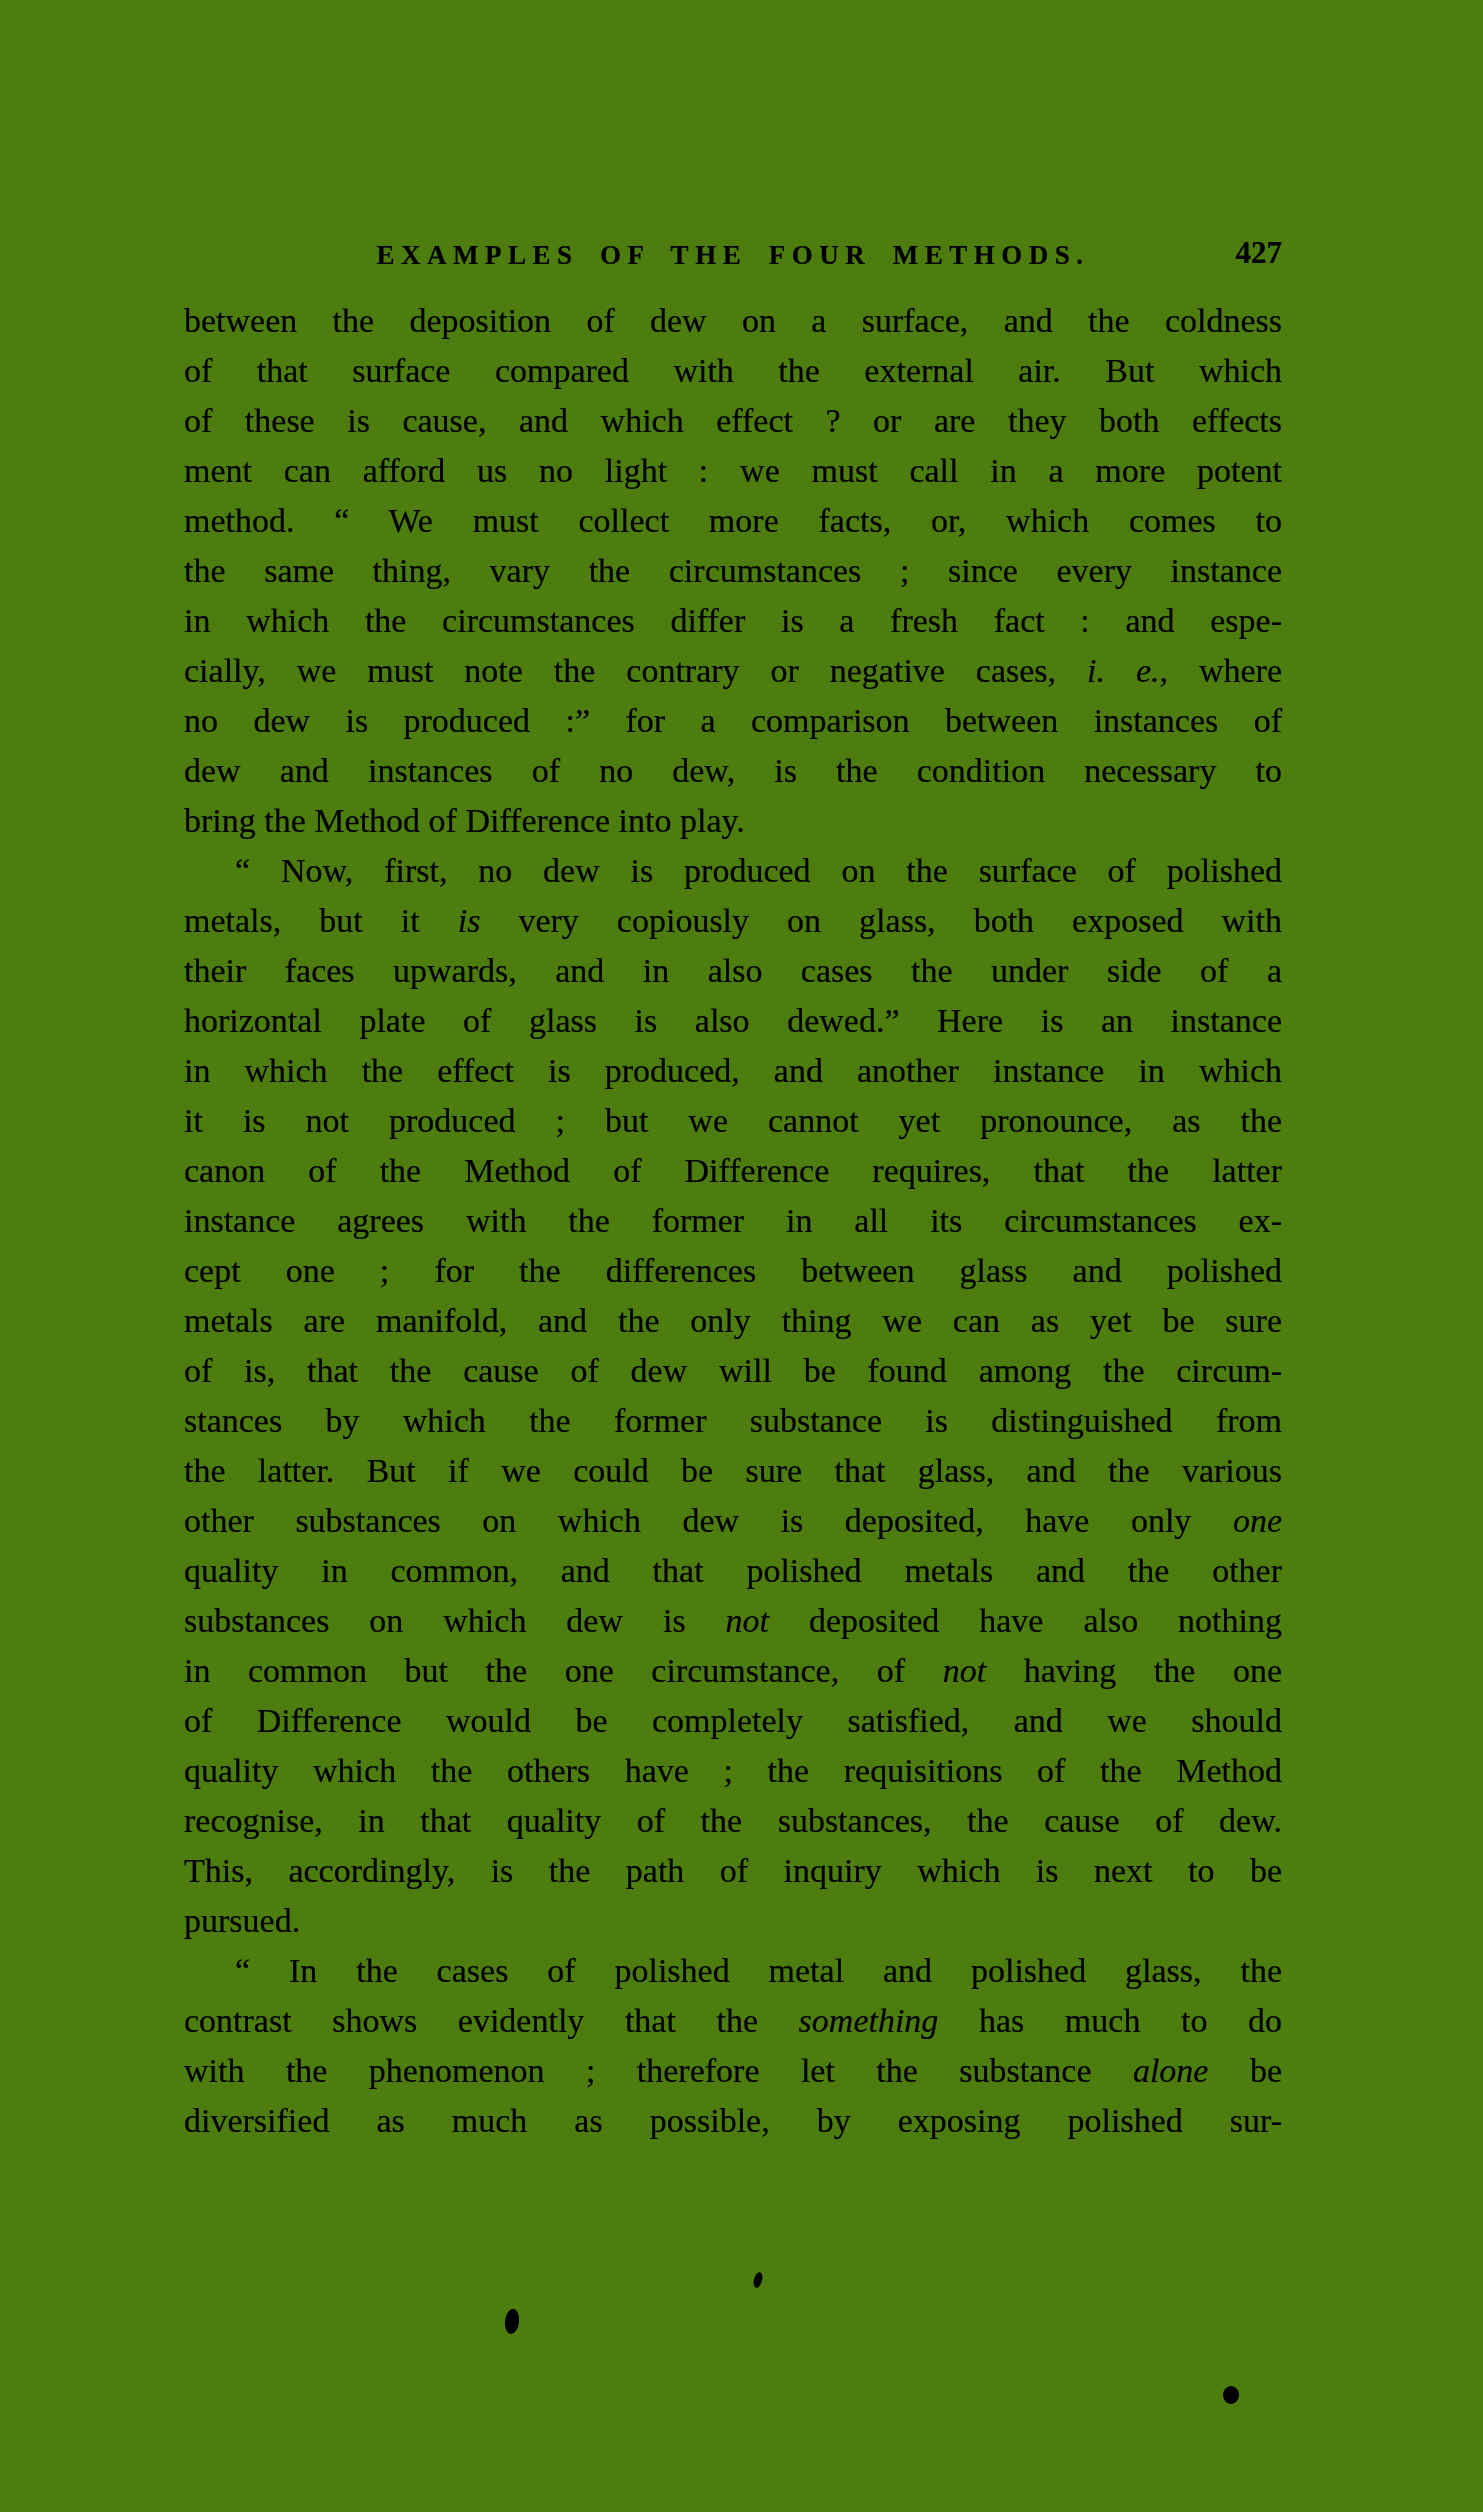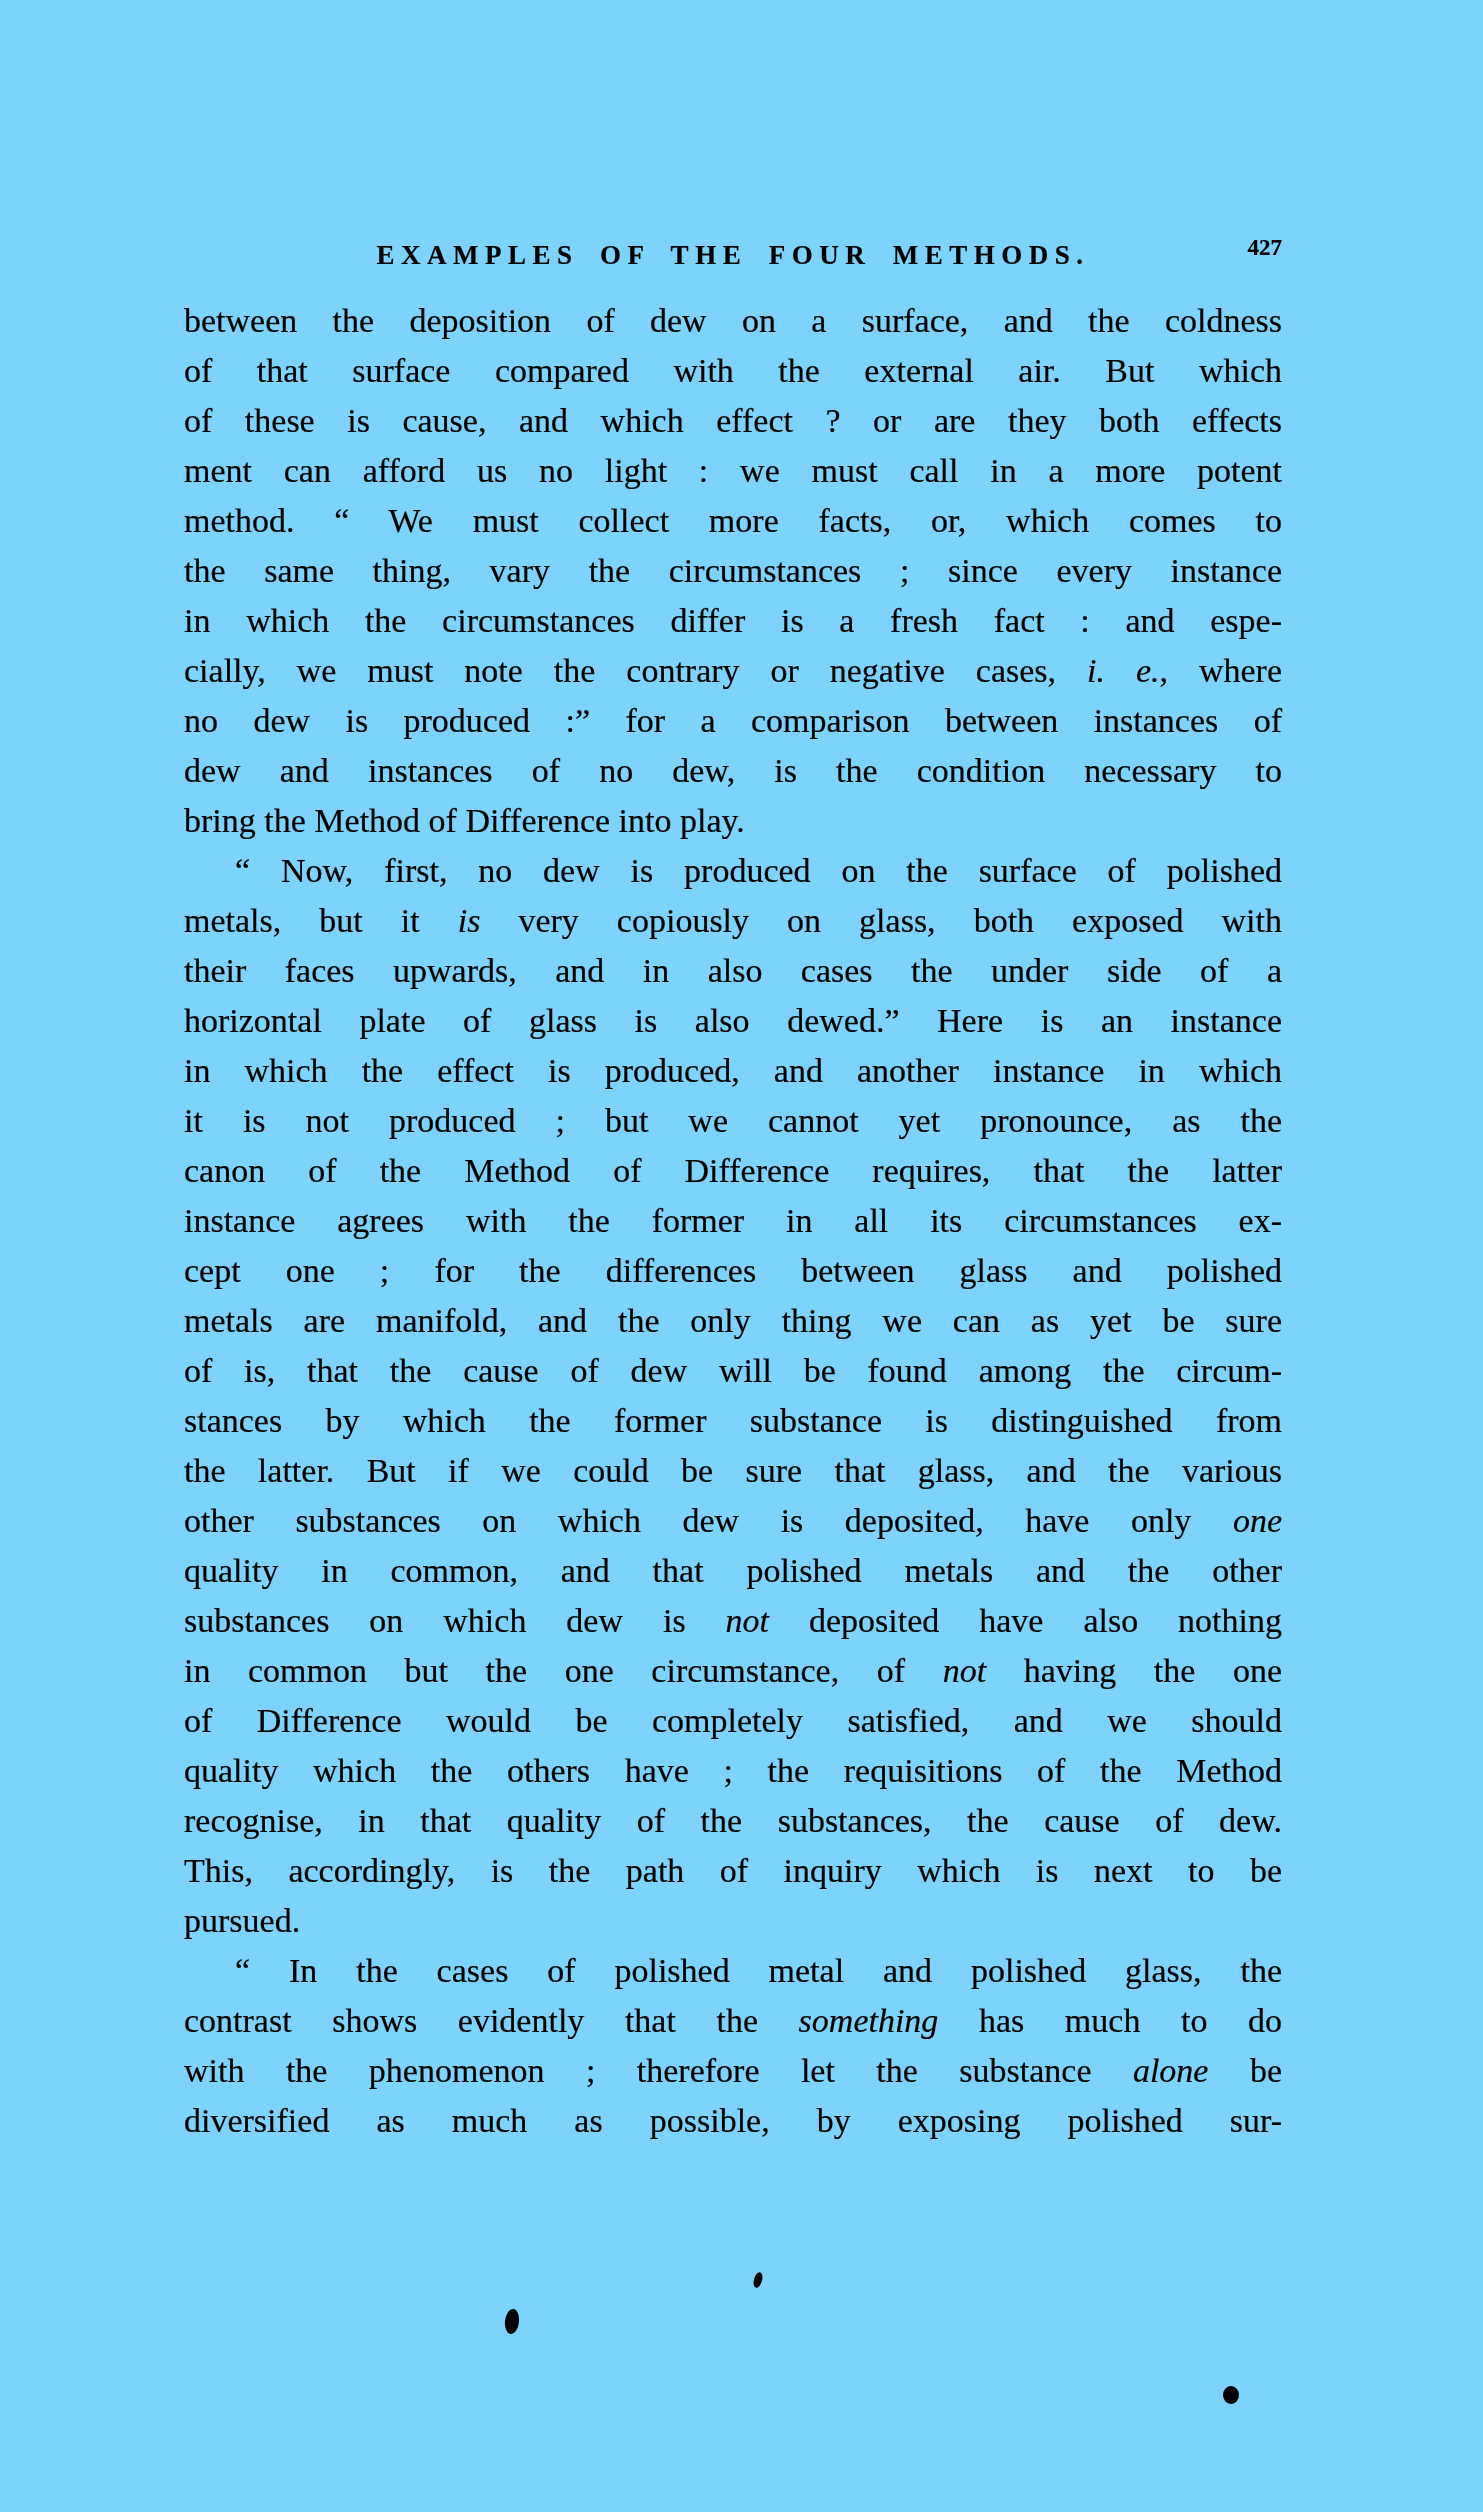--- a/index.html
+++ b/index.html
@@ -4,21 +4,21 @@
 <style>
   html, body {
     margin: 0;
     padding: 0;
     background: #e8e8e8;
   }
   .page {
     position: relative;
     width: 1483px;
     height: 2512px;
-    background: #7dd3fc;
+    background: #4d7c0f;
     color: #000000;
     font-family: "Liberation Serif", "DejaVu Serif", serif;
     overflow: hidden;
   }
   
   .running-head {
     position: absolute;
     left: 184px;
     top: 240px;
     width: 1098px;
@@ -33,21 +33,21 @@
     font-weight: 700;
     letter-spacing: 6.5px;
     word-spacing: 8.3px;
     white-space: nowrap;
     -webkit-text-stroke: 0.2px #000;
   }
   .page-num {
     position: absolute;
     right: 0;
     top: -4.7px;
-    font-size: 23px;
+    font-size: 31px;
     font-weight: 700;
     -webkit-text-stroke: 0.2px #000;
   }
   
   .text-block {
     position: absolute;
     left: 184px;
     top: 296px;
     width: 1098px;
     font-size: 34px;

